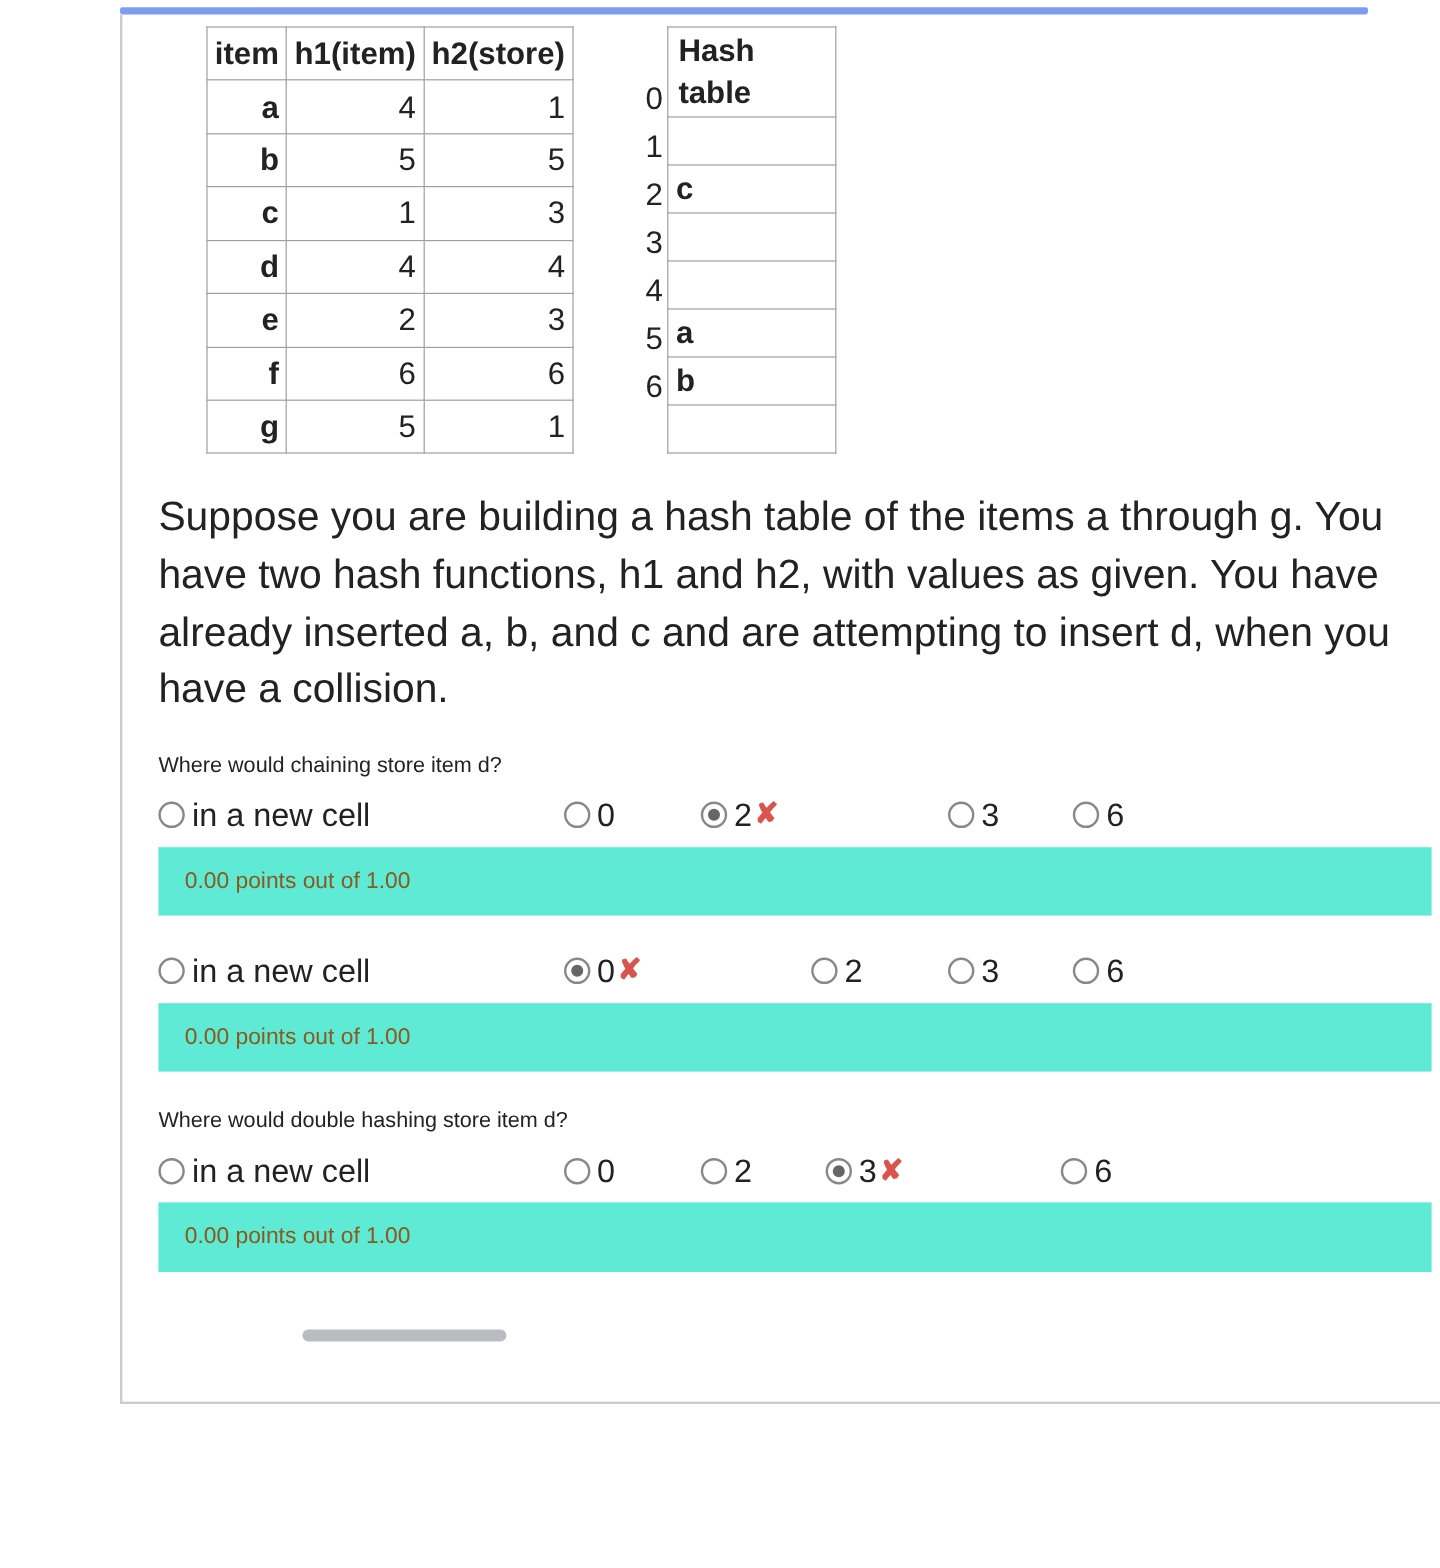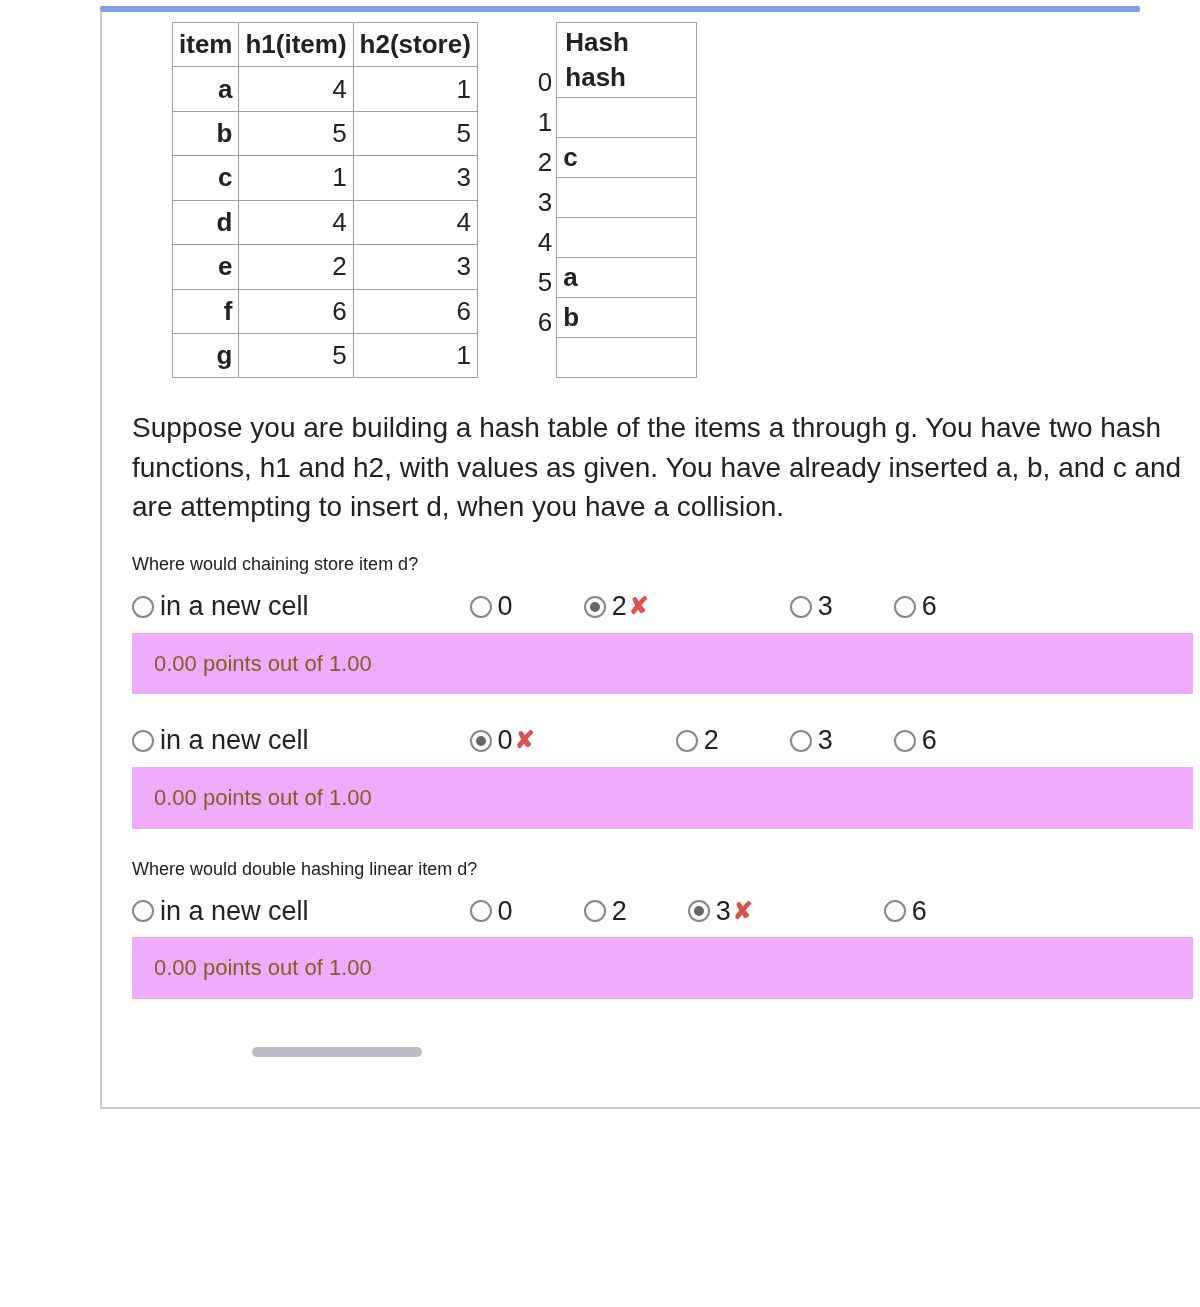--- a/index.html
+++ b/index.html
@@ -84,21 +84,21 @@
   }
   .hashtable td {
     width: 140px;
     height: 40px;
     text-align: left;
     padding-left: 6px;
     font-weight: 600;
   }
 
   .prose {
-    font-size: 28px;
+    font-size: 34px;
     line-height: 1.4;
     margin: 0 0 26px 0;
   }
 
   .qtext {
     font-size: 18px;
     margin: 8px 0 12px 0;
   }
 
   
@@ -136,23 +136,23 @@
     border-radius: 50%;
   }
   .wrong {
     color: #d9534f;
     font-weight: 700;
     margin-left: 2px;
     font-size: 24px;
   }
 
   .score {
-    background: #f0abfc;
+    background: #5eead4;
     color: #8a5a1e;
-    font-size: 22px;
+    font-size: 19px;
     padding: 16px 22px;
     margin: 0 0 28px 0;
   }
 
   
   .thumb {
     width: 170px;
     height: 10px;
     background: #b9bcc0;
     border-radius: 5px;
@@ -220,21 +220,21 @@
           <div>1</div>
           <div>2</div>
           <div>3</div>
           <div>4</div>
           <div>5</div>
           <div>6</div>
         </div>
         <table class="hashtable">
           <tbody>
               <tr>
-                <th>Hash hash</th>
+                <th>Hash table</th>
               </tr>
           <tr>
                 <td></td>
               </tr>
           <tr>
                 <td>c</td>
               </tr>
           <tr>
                 <td></td>
               </tr>
@@ -301,21 +301,21 @@
         <span class="radio"></span>
         <span>3</span>
       </span>
       <span class="opt" style="margin-right:0;">
         <span class="radio"></span>
         <span>6</span>
       </span>
     </div>
     <div class="score">0.00 points out of 1.00</div>
 
-    <div class="qtext">Where would double hashing linear item d?</div>
+    <div class="qtext">Where would double hashing store item d?</div>
     <div class="answers">
       <span class="opt" style="margin-right:150px;">
         <span class="radio"></span>
         <span>in a new cell</span>
       </span>
       <span class="opt" style="margin-right:60px;">
         <span class="radio"></span>
         <span>0</span>
       </span>
       <span class="opt" style="margin-right:50px;">

